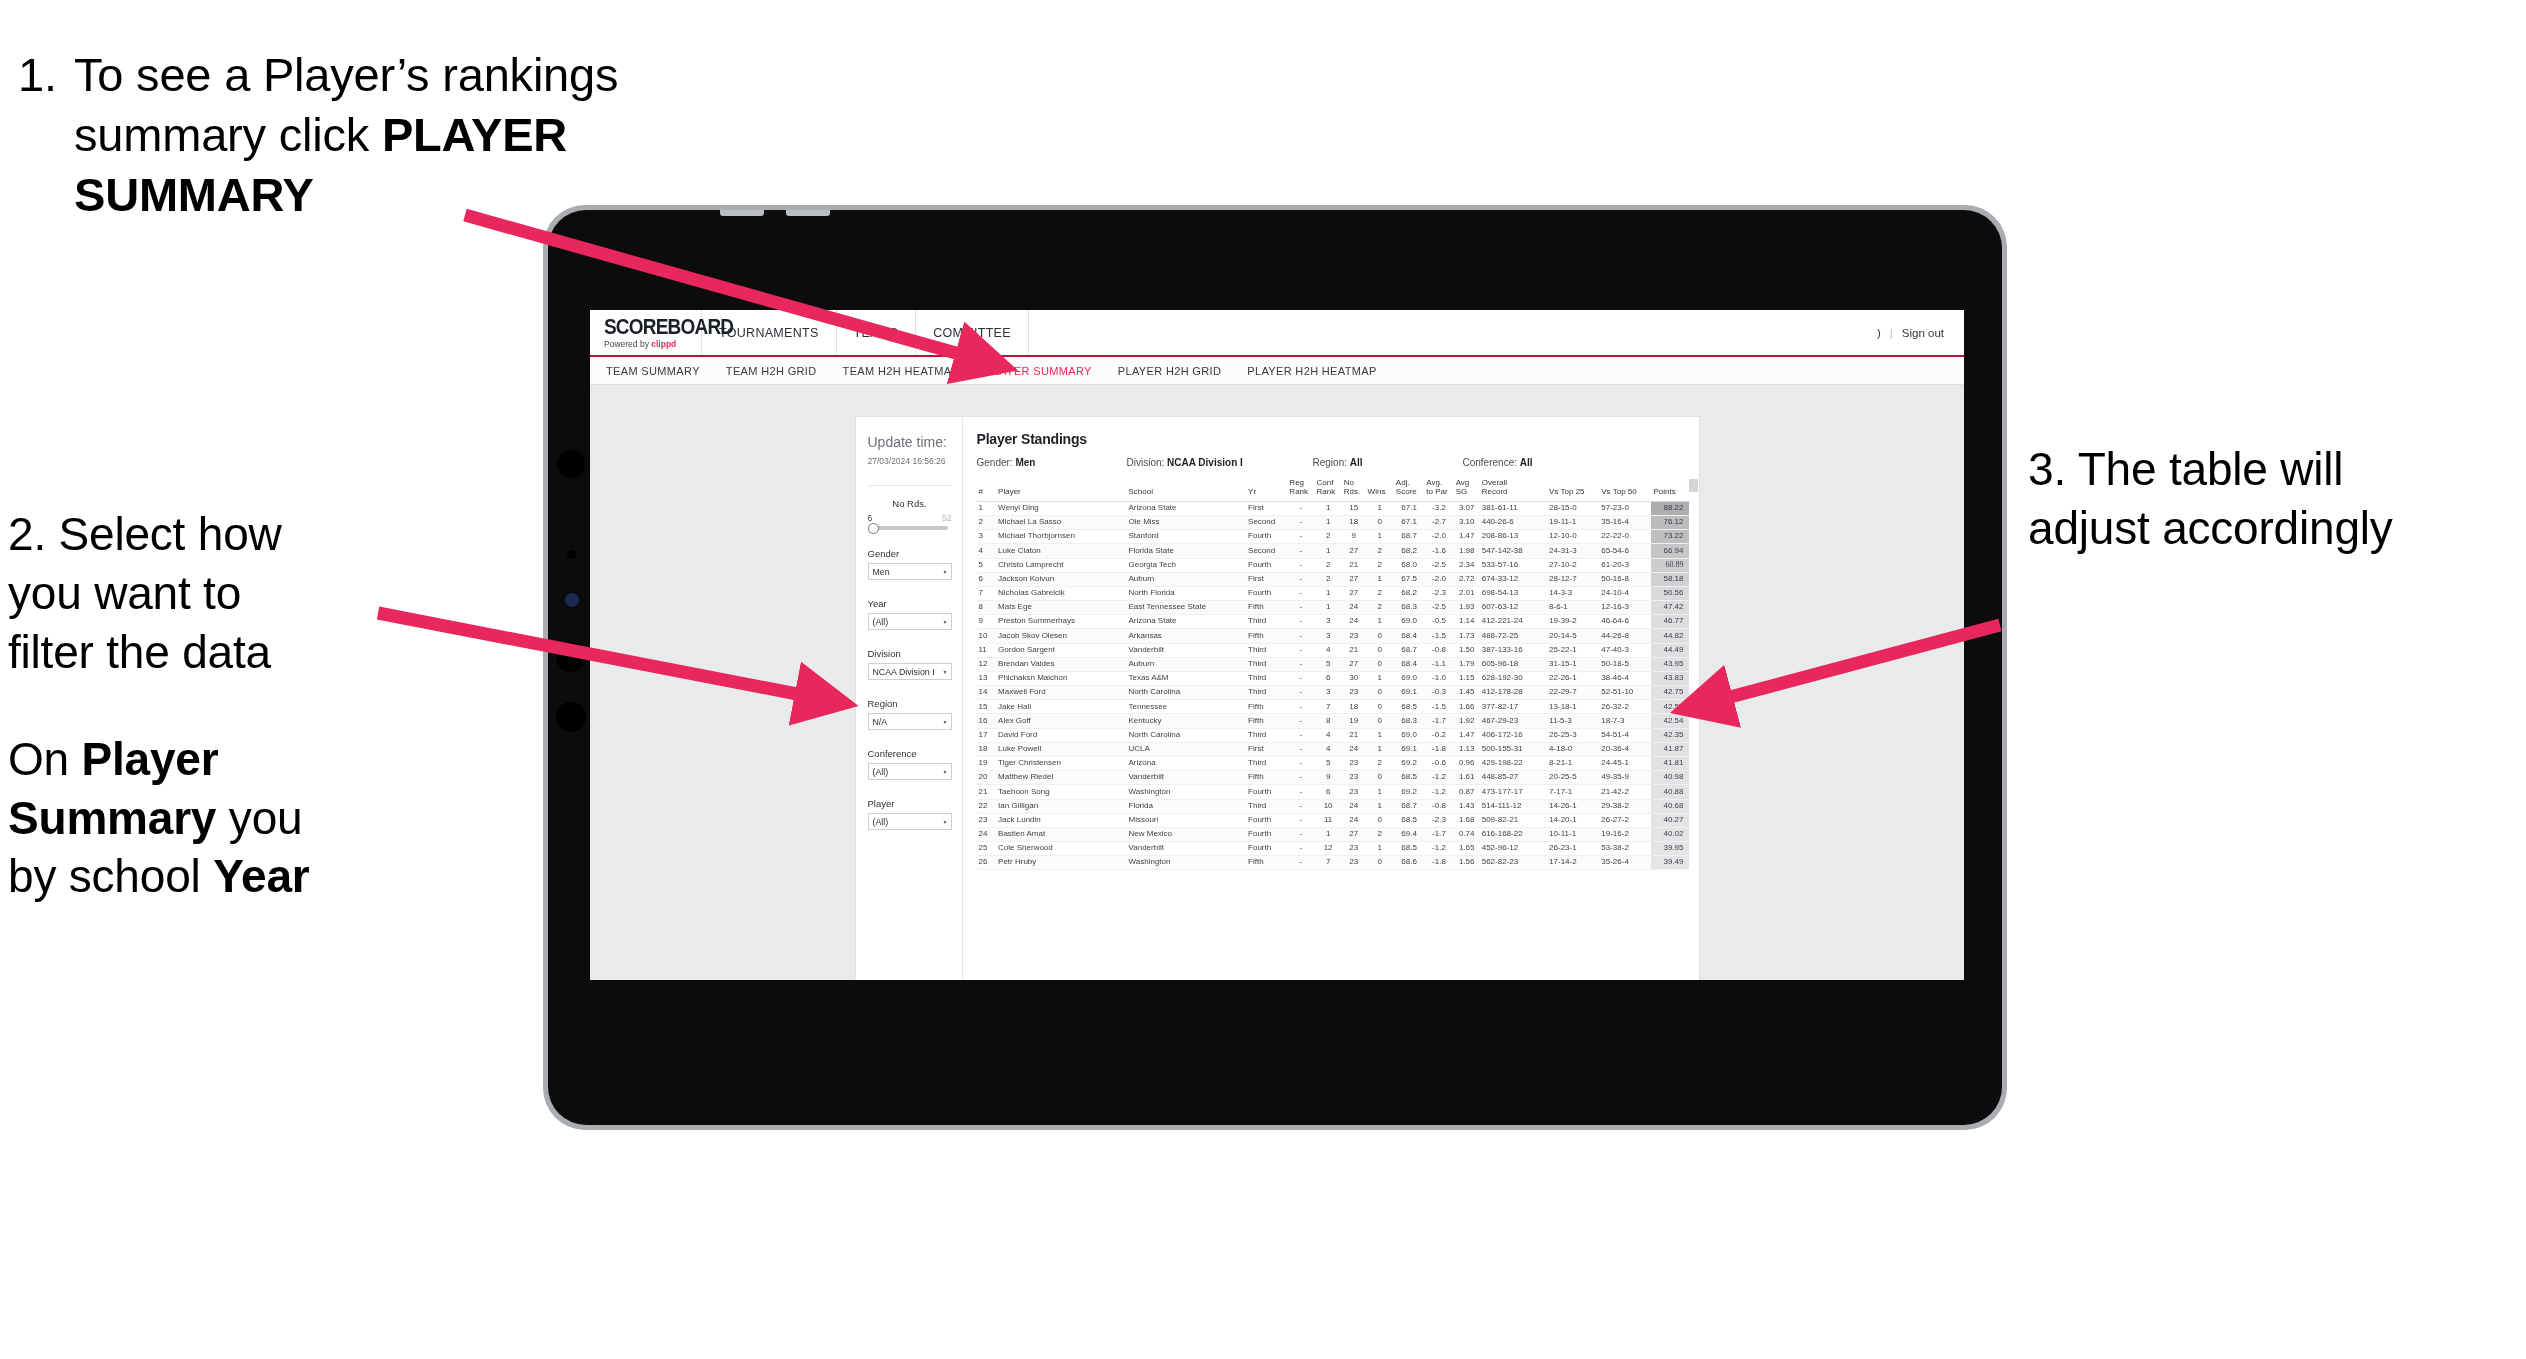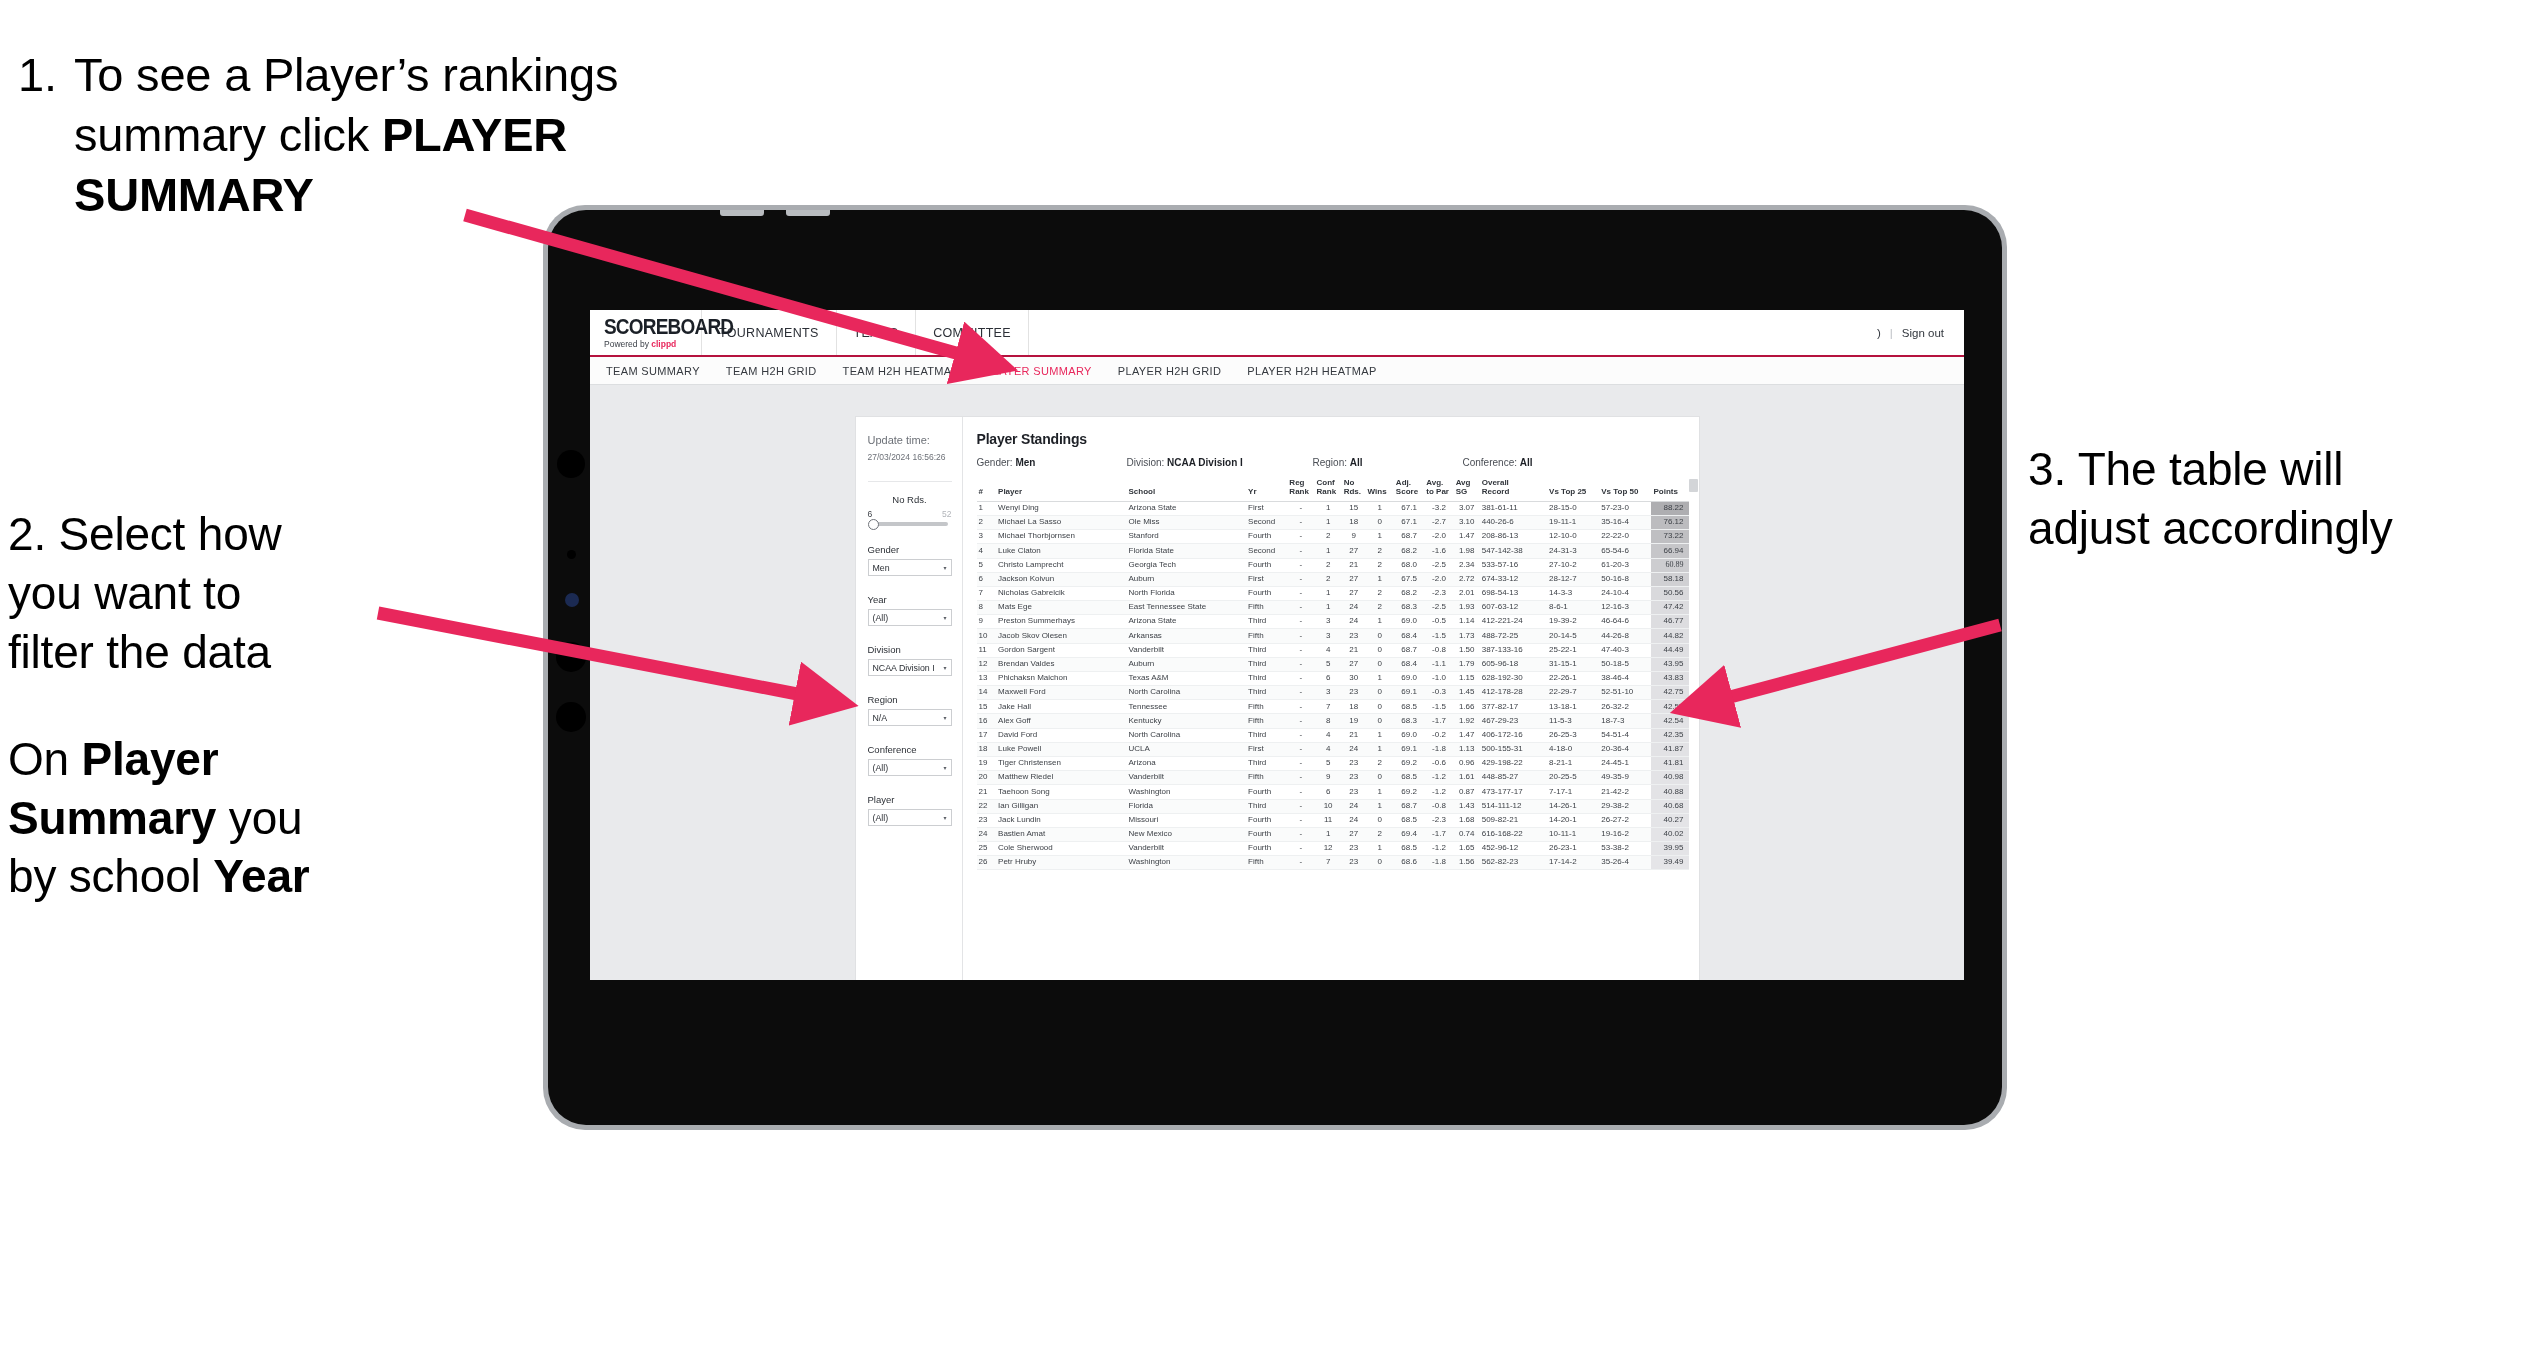--- a/index.html
+++ b/index.html
@@ -153,21 +153,21 @@
   
   #table-wrap { flex: 1; display: flex; flex-direction: column; min-width: 0; position: relative; }
   #vt-title { font-size: 14px; font-weight: 700; color: #1d2026; padding: 14px 0 0 14px; letter-spacing: -0.2px; }
   #vt-meta { display: flex; padding: 10px 0 11px 14px; font-size: 10px; color: #4a4e55; }
   #vt-meta .m { width: 150px; }
   #vt-meta .m b { color: #1d2026; font-weight: 700; }
   #vt-meta .m.wide { width: 186px; }
 
   table.pt { width: 100%; border-collapse: collapse; table-layout: fixed; }
   table.pt th {
-    font-size: 8px; font-weight: 700; color: #32363c;
+    font-size: 8px; font-weight: 400; color: #32363c;
     text-align: left; vertical-align: bottom;
     padding: 0 2px 4px 2px; line-height: 1.12;
     border-bottom: 1px solid #d9dbdd;
   }
   table.pt td {
     font-size: 8px; color: #3b3f45; padding: 2.2px 2px;
     border-bottom: 1px solid #eef0f1; line-height: 1.1;
     white-space: nowrap; overflow: hidden;
   }
   table.pt tbody tr:nth-child(even) td { background: #fafbfb; }
@@ -267,21 +267,21 @@
           <div class="sub-nav-item">PLAYER H2H GRID</div>
           <div class="sub-nav-item">PLAYER H2H HEATMAP</div>
         </div>
 
         <div id="dash-area">
           <div id="dash-card">
             <div id="dash-body">
 
               <div id="filters">
                 <div class="filter-group">
-                  <div class="filter-label" style="color:#6c7077;font-size:11px;line-height:1.35">Update time:</div>
+                  <div class="filter-label" style="color:#6c7077;font-size:14px;line-height:1.35">Update time:</div>
                   <div class="filter-label" style="color:#6c7077;font-size:8.5px;line-height:1.35">27/03/2024 16:56:26</div>
                 </div>
                 <div style="border-top:1px solid #e6e7e9;margin:6px 0 12px"></div>
 
                 <div class="filter-group">
                   <div class="filter-label" style="text-align:center">No Rds.</div>
                   <div class="slider-vals">
                     <span class="lo">6</span>
                     <span class="hi">52</span>
                   </div>

